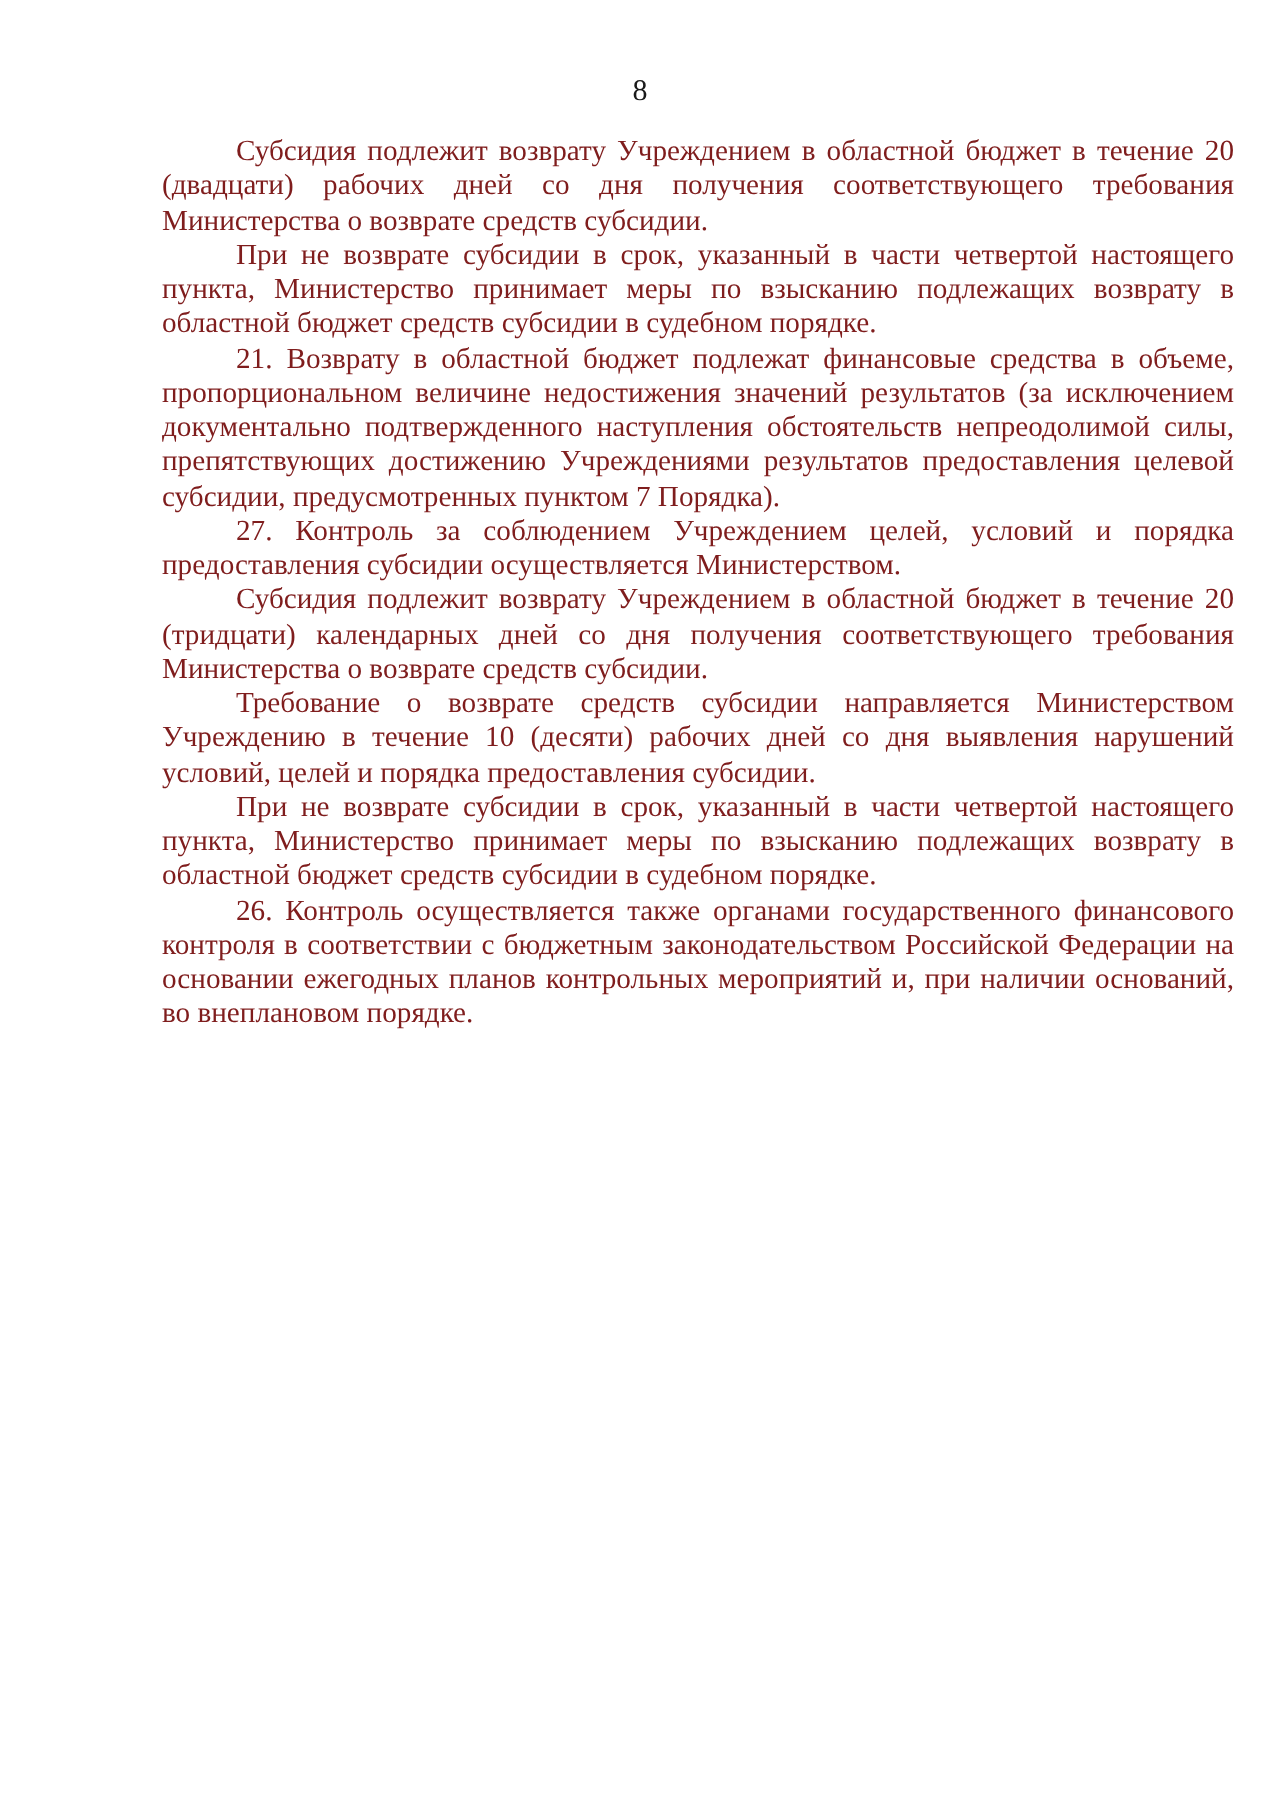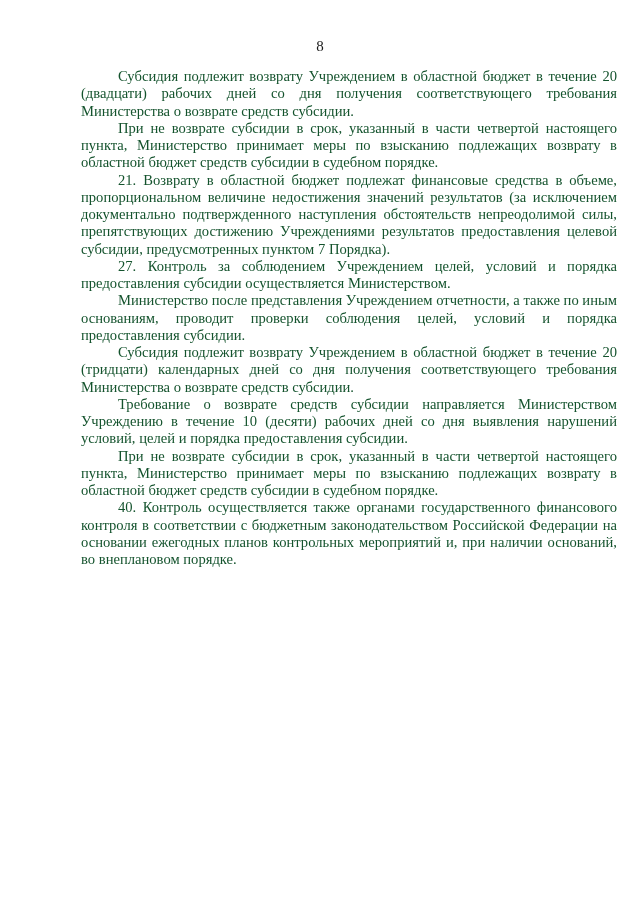--- a/index.html
+++ b/index.html
@@ -6,35 +6,34 @@
   body { width: 640px; height: 905px; position: relative; overflow: hidden; }
   .page { position: absolute; left: 0; top: 0; width: 640px; height: 905px; background: #fff; }
   .page-number {
     position: absolute; top: 38px; left: 0; width: 100%;
     text-align: center;
     font-family: "Liberation Serif", serif; font-size: 15px; color: #1a1a1a;
   }
   .body-text {
     position: absolute; left: 81px; top: 68px; width: 536px;
     font-family: "Liberation Serif", serif; font-size: 14.6px; line-height: 17.25px;
-    color: #14532d;
+    color: #7f1d1d;
   }
   .body-text p {
     margin: 0; text-indent: 37px; text-align: justify;
   }
 </style>
 </head>
 <body>
 
 <div class="page">
   <div class="page-number">8</div>
   <div class="body-text">
     <p>Субсидия подлежит возврату Учреждением в областной бюджет в течение 20 (двадцати) рабочих дней со дня получения соответствующего требования Министерства о возврате средств субсидии.</p>
     <p>При не возврате субсидии в срок, указанный в части четвертой настоящего пункта, Министерство принимает меры по взысканию подлежащих возврату в областной бюджет средств субсидии в судебном порядке.</p>
     <p>21. Возврату в областной бюджет подлежат финансовые средства в объеме, пропорциональном величине недостижения значений результатов (за исключением документально подтвержденного наступления обстоятельств непреодолимой силы, препятствующих достижению Учреждениями результатов предоставления целевой субсидии, предусмотренных пунктом 7 Порядка).</p>
     <p>27. Контроль за соблюдением Учреждением целей, условий и порядка предоставления субсидии осуществляется Министерством.</p>
-    <p>Министерство после представления Учреждением отчетности, а также по иным основаниям, проводит проверки соблюдения целей, условий и порядка предоставления субсидии.</p>
     <p>Субсидия подлежит возврату Учреждением в областной бюджет в течение 20 (тридцати) календарных дней со дня получения соответствующего требования Министерства о возврате средств субсидии.</p>
     <p>Требование о возврате средств субсидии направляется Министерством Учреждению в течение 10 (десяти) рабочих дней со дня выявления нарушений условий, целей и порядка предоставления субсидии.</p>
     <p>При не возврате субсидии в срок, указанный в части четвертой настоящего пункта, Министерство принимает меры по взысканию подлежащих возврату в областной бюджет средств субсидии в судебном порядке.</p>
-    <p>40. Контроль осуществляется также органами государственного финансового контроля в соответствии с бюджетным законодательством Российской Федерации на основании ежегодных планов контрольных мероприятий и, при наличии оснований, во внеплановом порядке.</p>
+    <p>26. Контроль осуществляется также органами государственного финансового контроля в соответствии с бюджетным законодательством Российской Федерации на основании ежегодных планов контрольных мероприятий и, при наличии оснований, во внеплановом порядке.</p>
   </div>
 </div>
 
 </body></html>

